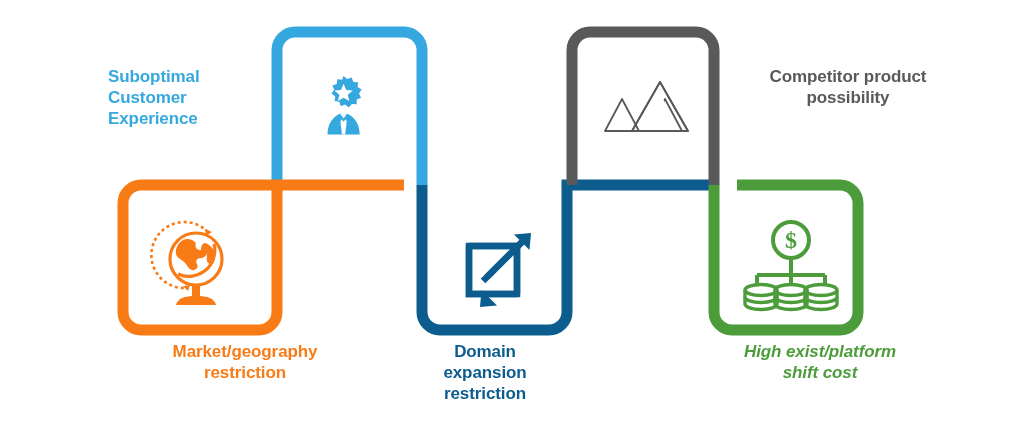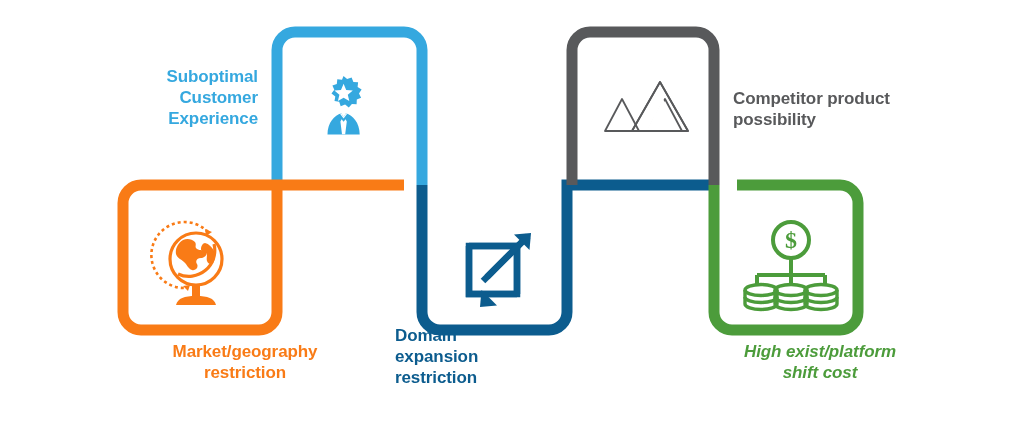--- a/index.html
+++ b/index.html
@@ -13,24 +13,24 @@
   .svg-layer{position:absolute;left:0;top:0;width:1024px;height:446px;}
 
   .label{
     position:absolute;
     font-weight:bold;
     font-size:17px;
     line-height:21px;
     white-space:pre-line;
     letter-spacing:-0.1px;
   }
-  #lbl-suboptimal{ left:108px; top:66px; width:150px; text-align:right; }
-  #lbl-competitor{ left:733px; top:66px; width:230px; text-align:left;margin-top:22px; }
+  #lbl-suboptimal{ left:108px; top:66px; width:150px; }
+  #lbl-competitor{ left:733px; top:66px; width:230px; text-align:center; }
   #lbl-market{ left:95px; top:341px; width:300px; text-align:center; }
-  #lbl-domain{ left:395px; top:325px; width:180px; }
+  #lbl-domain{ left:395px; top:341px; width:180px; text-align:center; }
   #lbl-green{ left:670px; top:341px; width:300px; text-align:center;font-style:italic; }
 </style>
 </head>
 <body>
 
 <div id="stage">
 
   <svg class="svg-layer" viewBox="0 0 1024 446">
 
     <path d="M277,185 L277,50 A18,18 0 0 1 295,32 L404,32 A18,18 0 0 1 422,50 L422,185" fill="none" stroke="#35A8DF" stroke-width="11" stroke-linecap="butt"></path>

